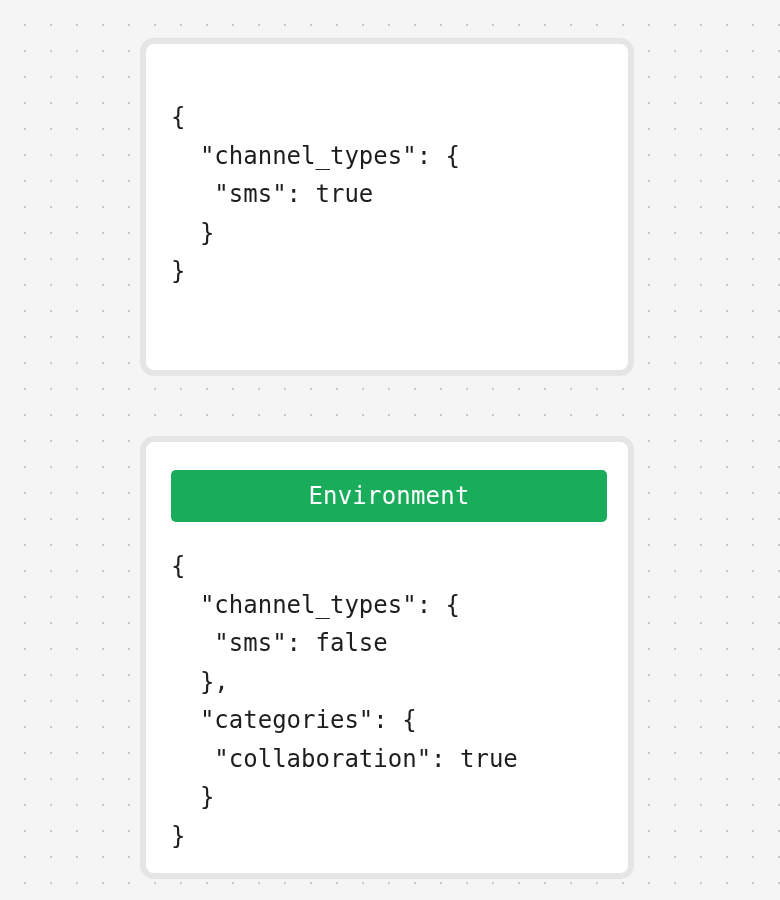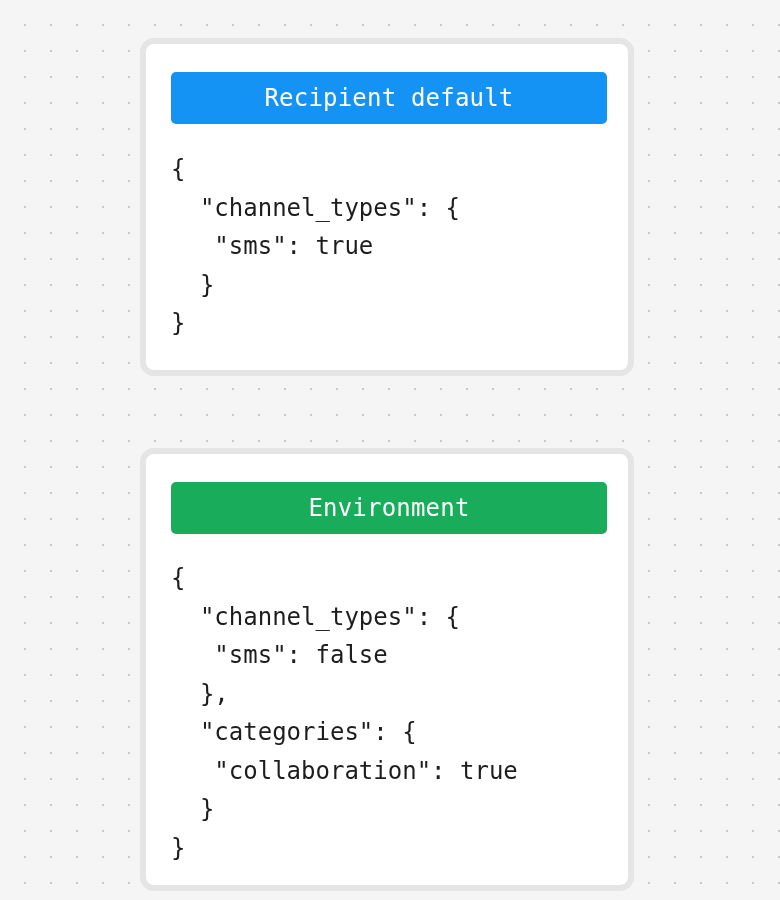--- a/index.html
+++ b/index.html
@@ -37,21 +37,21 @@
     border-radius: 14px;
     padding: 0;
   }
 
   .card.card-1 {
     top: 38px;
     height: 338px;
   }
 
   .card.card-2 {
-    top: 448px;
+    top: 436px;
     height: 443px;
   }
 
   .card-inner {
     padding: 28px 25px 20px 25px;
   }
 
   .card-header {
     display: block;
     box-sizing: border-box;
@@ -84,21 +84,20 @@
     margin-top: 25px;
   }
 </style>
 </head>
 <body style="background-color: rgb(245, 245, 245);">
 
 <div id="stage">
 
   <div class="card card-1" style="border-color: rgb(229, 229, 229); background-color: rgb(255, 255, 255);">
     <div class="card-inner">
-      <div class="card-header header-1" style="background-color: rgb(21, 147, 245); color: rgb(255, 255, 255);">Recipient default</div>
       <pre class="card-body" style="color: rgb(29, 29, 29);">{
   "channel_types": {
    "sms": true
   }
 }</pre>
     </div>
   </div>
 
   <div class="card card-2" style="border-color: rgb(229, 229, 229); background-color: rgb(255, 255, 255);">
     <div class="card-inner">

